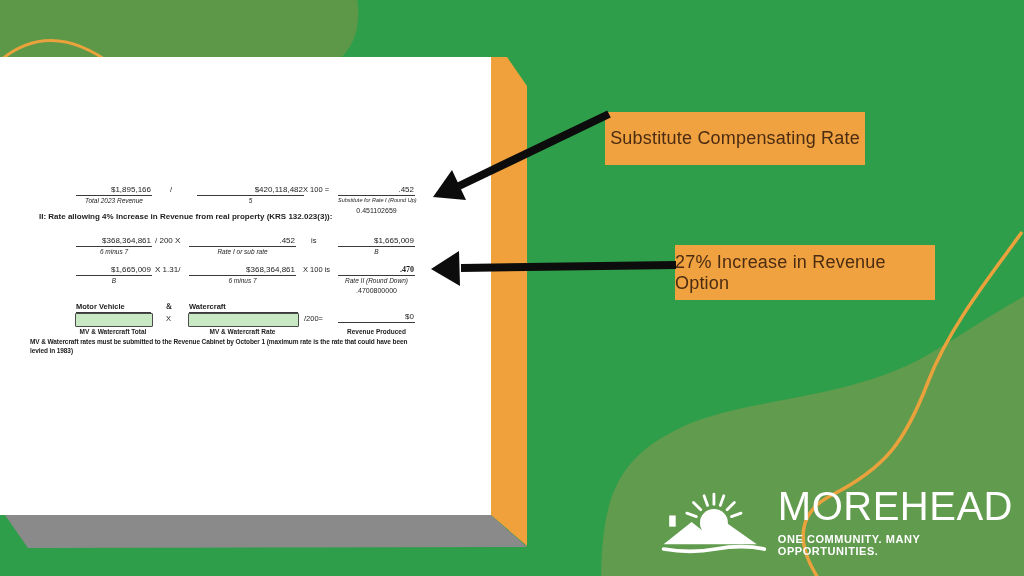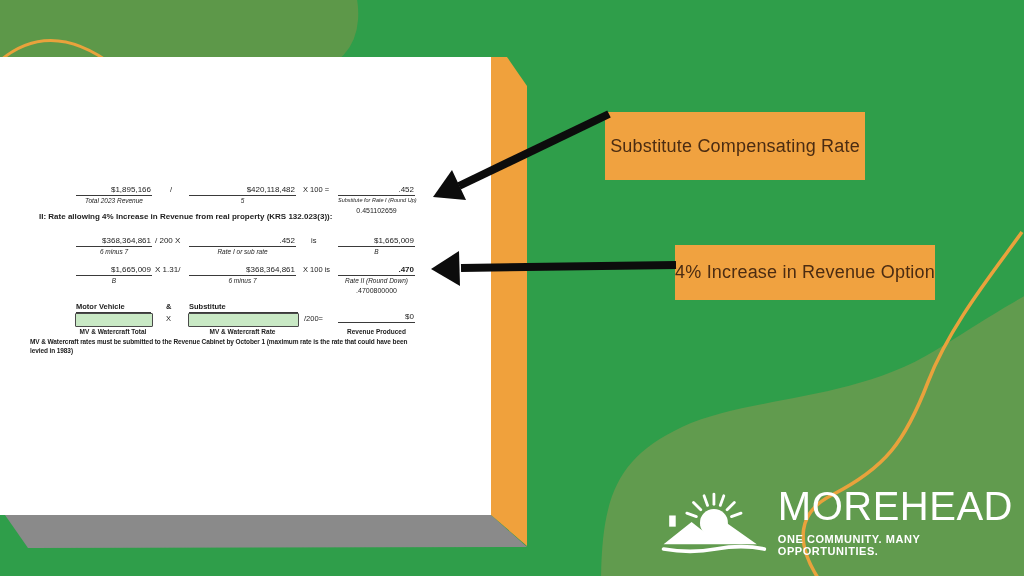--- a/index.html
+++ b/index.html
@@ -9,39 +9,39 @@
     font-family:"Liberation Sans", sans-serif;
   }
   .slide svg.layer{position:absolute;left:0;top:0;pointer-events:none;}
 
   
   .callout{
     position:absolute;background:#f0a240;color:#4b2c12;
     display:flex;align-items:center;justify-content:center;
     font-size:18px;letter-spacing:.2px;z-index:30;
   }
-  #callout1{left:605px;top:112px;width:260px;height:68px;}
+  #callout1{left:605px;top:112px;width:260px;height:53px;}
   #callout2{left:675px;top:245px;width:260px;height:55px;}
 
   
   .doc-content{position:absolute;left:0;top:0;width:1024px;height:425px;z-index:20;color:#1c1c1c;}
   .field{position:absolute;}
   .field .val{
     display:block;text-align:right;font-size:8px;line-height:9px;
     border-bottom:1px solid #3a3a3a;padding:0 1px 1px 0;white-space:nowrap;
   }
   .field .lbl{
     display:block;text-align:center;font-size:6.5px;line-height:7.5px;
     font-style:italic;margin-top:1px;white-space:nowrap;
   }
   .field .lbl.tiny{font-size:5.5px;}
   .field .sub{display:block;text-align:center;font-size:7px;margin-top:2px;font-style:normal;}
   .op{position:absolute;font-size:7.5px;line-height:9px;white-space:nowrap;}
   .suffix{position:absolute;font-size:8px;line-height:9px;white-space:nowrap;}
-  .bold{font-weight:bold;}
+  .bold{font-weight:bold;font-family:Liberation Serif, serif;}
   .sec-title{position:absolute;font-size:8px;font-weight:bold;white-space:nowrap;}
   .mv-head{position:absolute;font-size:7.5px;font-weight:bold;border-bottom:1px solid #3a3a3a;padding-bottom:1px;}
   .mv-box{position:absolute;height:12px;background:#c9e9c5;border:1px solid #4a4a4a;border-radius:1px;}
   .mv-lbl{position:absolute;font-size:6.5px;font-weight:bold;text-align:center;white-space:nowrap;}
   .mv-note{position:absolute;font-size:6.5px;font-weight:bold;line-height:9px;letter-spacing:-.1px;}
 
   
   .logo{position:absolute;left:658px;top:487px;display:flex;align-items:center;z-index:40;}
   .logo-text{margin-left:8px;color:#ffffff;}
   .logo-name{font-size:40px;line-height:38px;font-weight:normal;letter-spacing:0.5px;}
@@ -65,21 +65,21 @@
     <rect x="0" y="57" width="491" height="458" fill="#ffffff"></rect>
   </svg>
 
   <div class="doc-content">
 
     <div class="field" style="left:76px;top:185px;width:76px">
       <span class="val">$1,895,166</span>
       <span class="lbl">Total 2023 Revenue</span>
     </div>
     <span class="op" style="left:170px;top:185px">/</span>
-    <div class="field" style="left:189px;top:185px;width:107px">
+    <div class="field" style="left:197px;top:185px;width:107px">
       <span class="val">$420,118,482</span>
       <span class="lbl">5</span>
     </div>
     <span class="op" style="left:303px;top:185px">X 100 =</span>
     <div class="field" style="left:338px;top:185px;width:77px">
       <span class="val">.452</span>
       <span class="lbl tiny">Substitute for Rate I (Round Up)</span>
       <span class="sub">0.451102659</span>
     </div>
 
@@ -111,42 +111,42 @@
     </div>
     <span class="op" style="left:303px;top:265px">X 100 is</span>
     <div class="field" style="left:338px;top:265px;width:77px">
       <span class="val bold">.470</span>
       <span class="lbl">Rate II (Round Down)</span>
       <span class="sub">.4700800000</span>
     </div>
 
     <div class="mv-head" style="left:76px;top:302px;width:75px">Motor Vehicle</div>
     <span class="op bold" style="left:166px;top:302px;font-size:7.5px">&amp;</span>
-    <div class="mv-head" style="left:189px;top:302px;width:109px">Substitute</div>
+    <div class="mv-head" style="left:189px;top:302px;width:109px">Watercraft</div>
 
     <div class="mv-box" style="left:75px;top:313px;width:76px"></div>
     <span class="op" style="left:166px;top:314px">X</span>
     <div class="mv-box" style="left:188px;top:313px;width:109px"></div>
     <span class="op" style="left:304px;top:314px">/200=</span>
     <div class="field" style="left:338px;top:312px;width:77px">
       <span class="val">$0</span>
     </div>
 
     <div class="mv-lbl" style="left:75px;top:328px;width:76px">MV &amp; Watercraft Total</div>
     <div class="mv-lbl" style="left:188px;top:328px;width:109px">MV &amp; Watercraft Rate</div>
     <div class="mv-lbl" style="left:338px;top:328px;width:77px">Revenue Produced</div>
 
     <div class="mv-note" style="left:30px;top:337px;width:382px">MV &amp; Watercraft rates must be submitted to the Revenue Cabinet by October 1 (maximum rate is the rate that could have been levied in 1983)</div>
   </div>
 
   <div class="callout" id="callout1">
     <span>Substitute Compensating Rate</span>
   </div>
   <div class="callout" id="callout2">
-    <span>4% Increase in Revenue Option</span>
+    <span>27% Increase in Revenue Option</span>
   </div>
 
   <svg class="layer" width="1024" height="576" viewBox="0 0 1024 576" style="z-index:35">
     <g>
       <line x1="609" y1="114" x2="459" y2="186" stroke="#0c0c0c" stroke-width="8"></line>
       <polygon points="433,197 452,170 466,200" fill="#0c0c0c"></polygon>
     </g>
     <g>
       <line x1="676" y1="265" x2="461" y2="268" stroke="#0c0c0c" stroke-width="8"></line>
       <polygon points="431,269 459,251 460,286" fill="#0c0c0c"></polygon>

